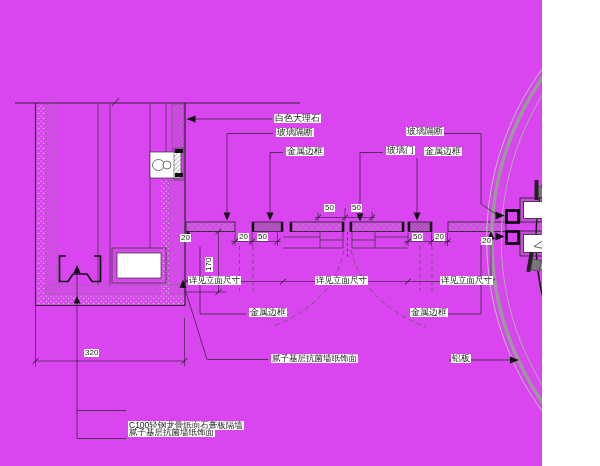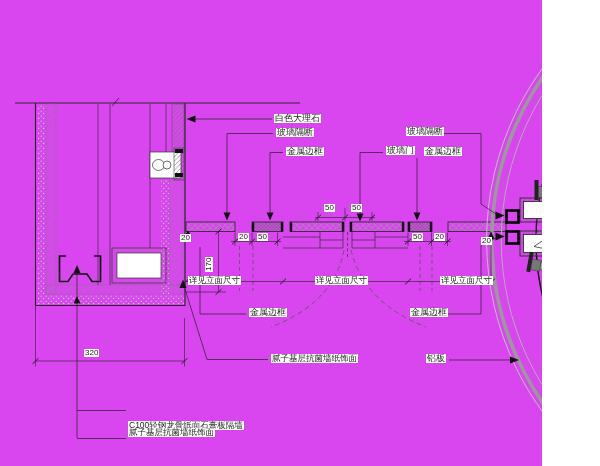--- a/index.html
+++ b/index.html
@@ -183,16 +183,16 @@
   <div class="lbl dim rot" style="left:205px;top:272px">170</div>
   <div class="lbl dim" style="left:84px;top:349px">320</div>
 
   <div class="lbl sm" style="left:188px;top:276px">详见立面尺寸</div>
   <div class="lbl sm" style="left:315px;top:276px">详见立面尺寸</div>
   <div class="lbl sm" style="left:440px;top:276px">详见立面尺寸</div>
 
   <div class="lbl" style="left:249px;top:308px">金属边框</div>
   <div class="lbl" style="left:410px;top:308px">金属边框</div>
   <div class="lbl sm" style="left:271px;top:354px">腻子基层抗菌墙纸饰面</div>
-  <div class="lbl" style="left:426px;top:354px">铝板</div>
+  <div class="lbl" style="left:451px;top:354px">铝板</div>
   <div class="lbl sm" style="left:128px;top:421px">C100轻钢龙骨纸面石膏板隔墙</div>
   <div class="lbl sm" style="left:128px;top:428px">腻子基层抗菌墙纸饰面</div>
 </div>
 
 </body></html>

